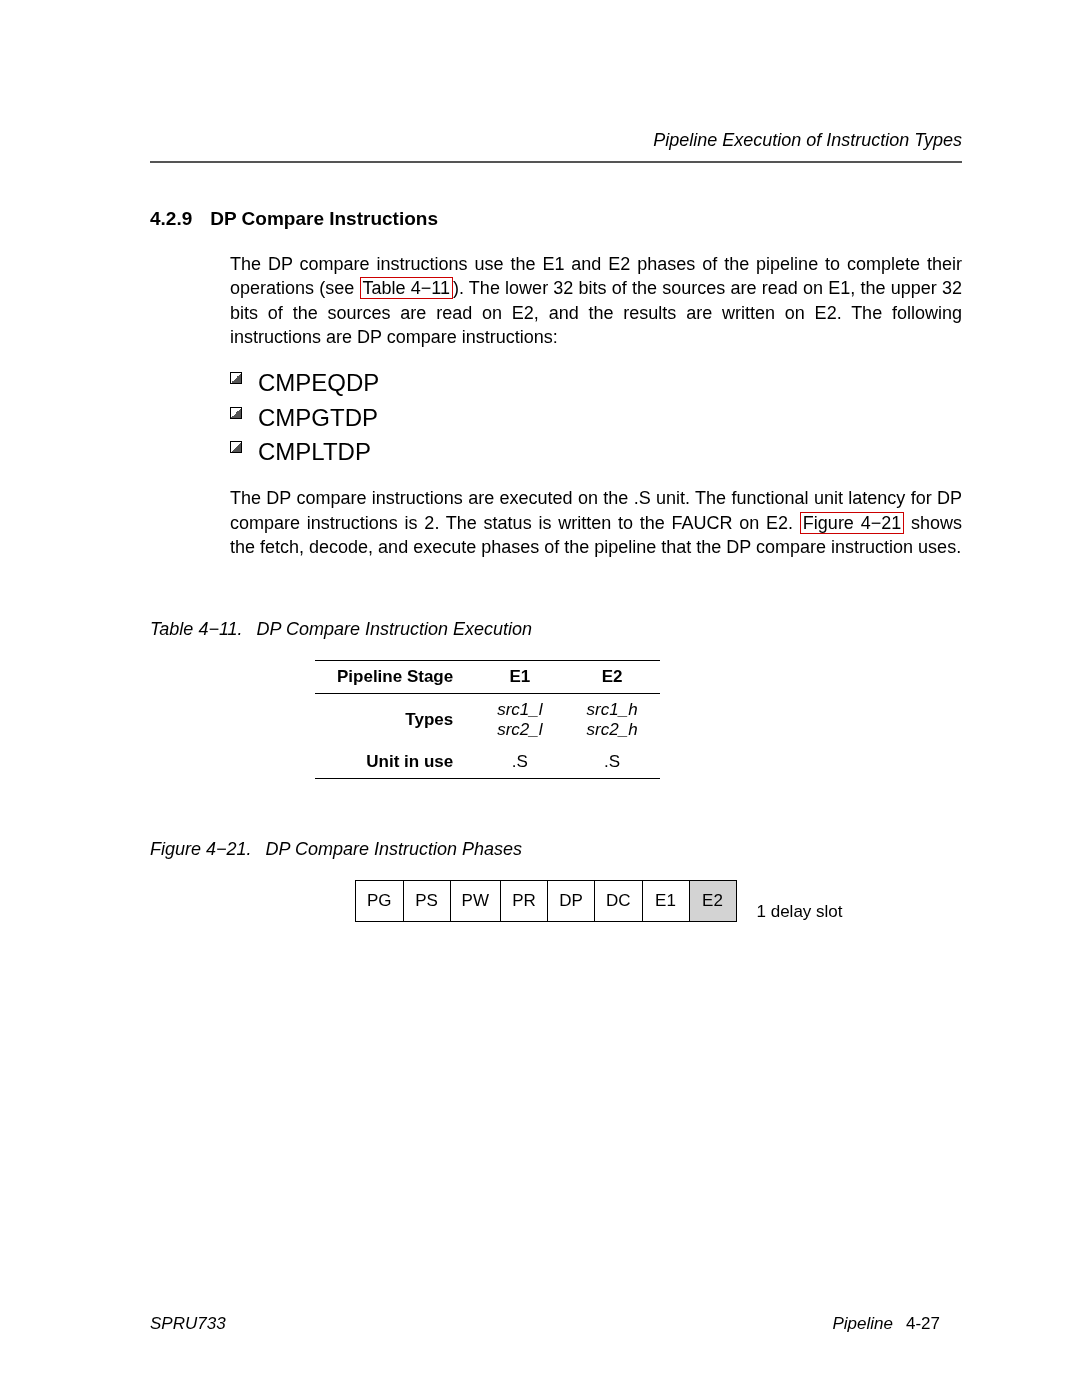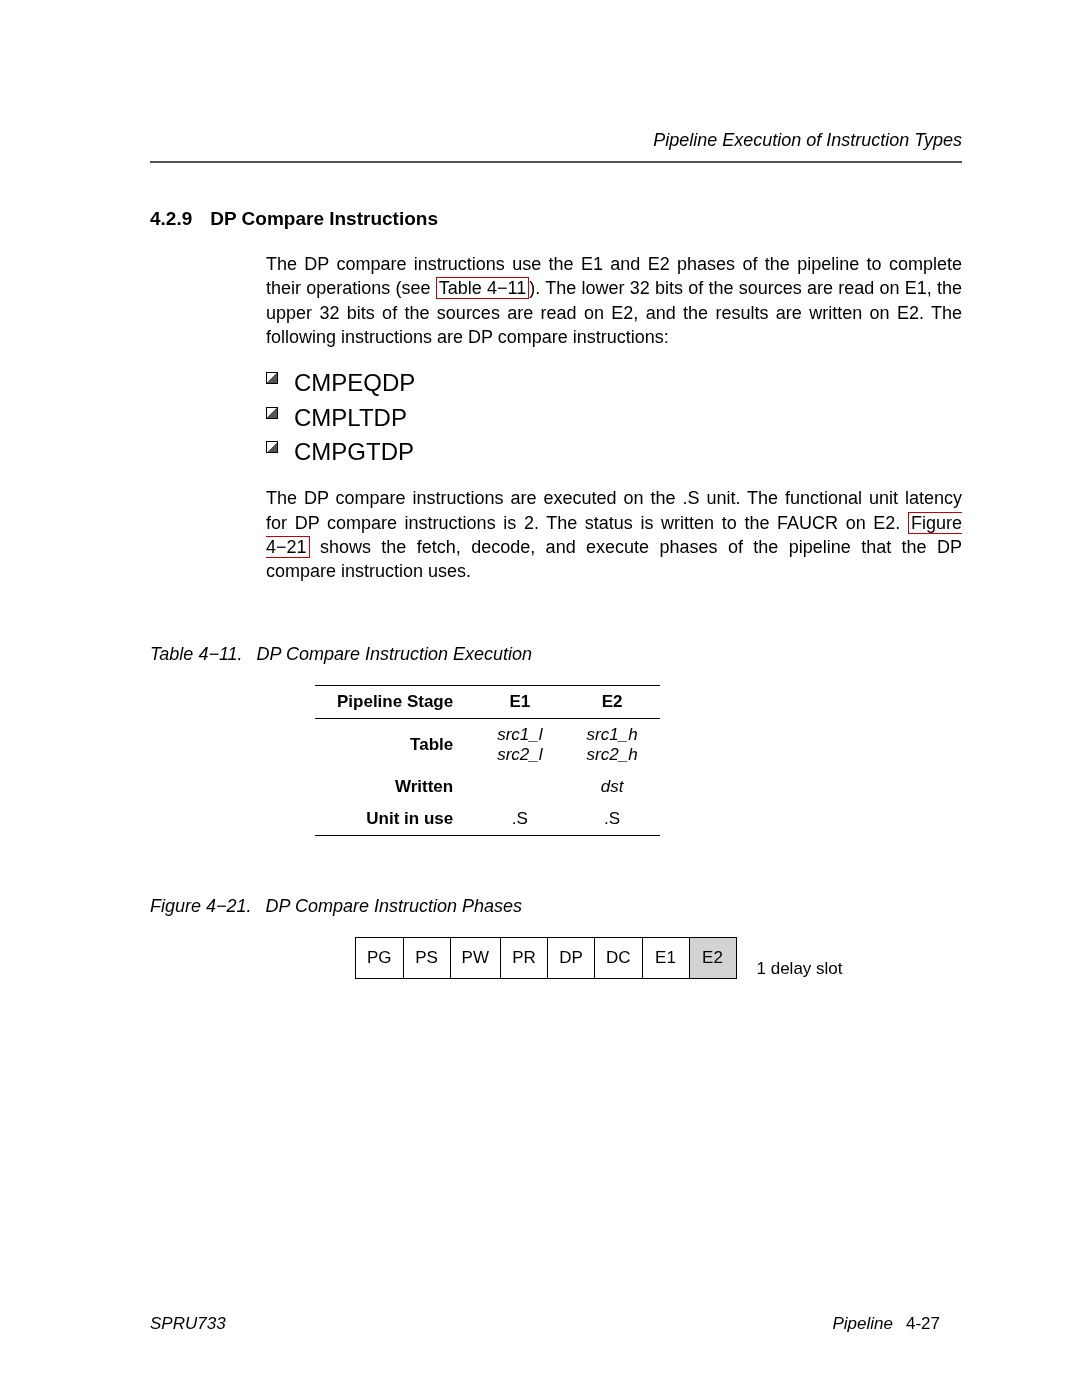--- a/index.html
+++ b/index.html
@@ -27,21 +27,21 @@
   .section-heading {
     font-weight: bold;
     font-size: 19px;
     margin-bottom: 22px;
   }
   .section-number {
     display: inline-block;
     margin-right: 18px;
   }
   .body-block {
-    margin-left: 116px;
+    margin-left: 80px;
     font-size: 18px;
     line-height: 1.35;
   }
   .para {
     text-align: justify;
     margin-bottom: 18px;
   }
   .bullet-list {
     margin: 0 0 18px 0;
     padding: 0;
@@ -158,22 +158,22 @@
     <span class="section-number">4.2.9</span><span>DP Compare Instructions</span>
   </div>
 
   <div class="body-block">
     <p class="para">
       <span>The DP compare instructions use the E1 and E2 phases of the pipeline to complete their operations (see </span><a href="#" class="xref">Table 4−11</a><span>). The lower 32 bits of the sources are read on E1, the upper 32 bits of the sources are read on E2, and the results are written on E2. The following instructions are DP compare instructions:</span>
     </p>
 
     <ul class="bullet-list">
       <li>CMPEQDP</li>
+      <li>CMPGTDP</li>
       <li>CMPLTDP</li>
-      <li>CMPGTDP</li>
     </ul>
 
     <p class="para">
       <span>The DP compare instructions are executed on the .S unit. The functional unit latency for DP compare instructions is 2. The status is written to the FAUCR on E2. </span><a href="#" class="xref">Figure 4−21</a><span> shows the fetch, decode, and execute phases of the pipe­line that the DP compare instruction uses.</span>
     </p>
   </div>
 
   <div class="caption">
     <span class="caption-prefix">Table 4−11.</span><span>DP Compare Instruction Execution</span>
   </div>
@@ -181,32 +181,27 @@
   <table class="exec-table">
     <thead>
       <tr>
         <th>Pipeline Stage</th>
         <th class="center">E1</th>
         <th class="center">E2</th>
       </tr>
     </thead>
     <tbody>
       <tr>
-        <td class="rowlabel">Table</td>
+        <td class="rowlabel">Types</td>
         <td class="center ital">
           <span>src1_l</span><br><span>src2_l</span>
         </td>
         <td class="center ital">
           <span>src1_h</span><br><span>src2_h</span>
         </td>
-      </tr>
-      <tr>
-        <td class="rowlabel">Written</td>
-        <td class="center ital"></td>
-        <td class="center ital">dst</td>
       </tr>
       <tr class="lastrow">
         <td class="rowlabel">Unit in use</td>
         <td class="center">.S</td>
         <td class="center">.S</td>
       </tr>
     </tbody>
   </table>
 
   <div class="caption">

